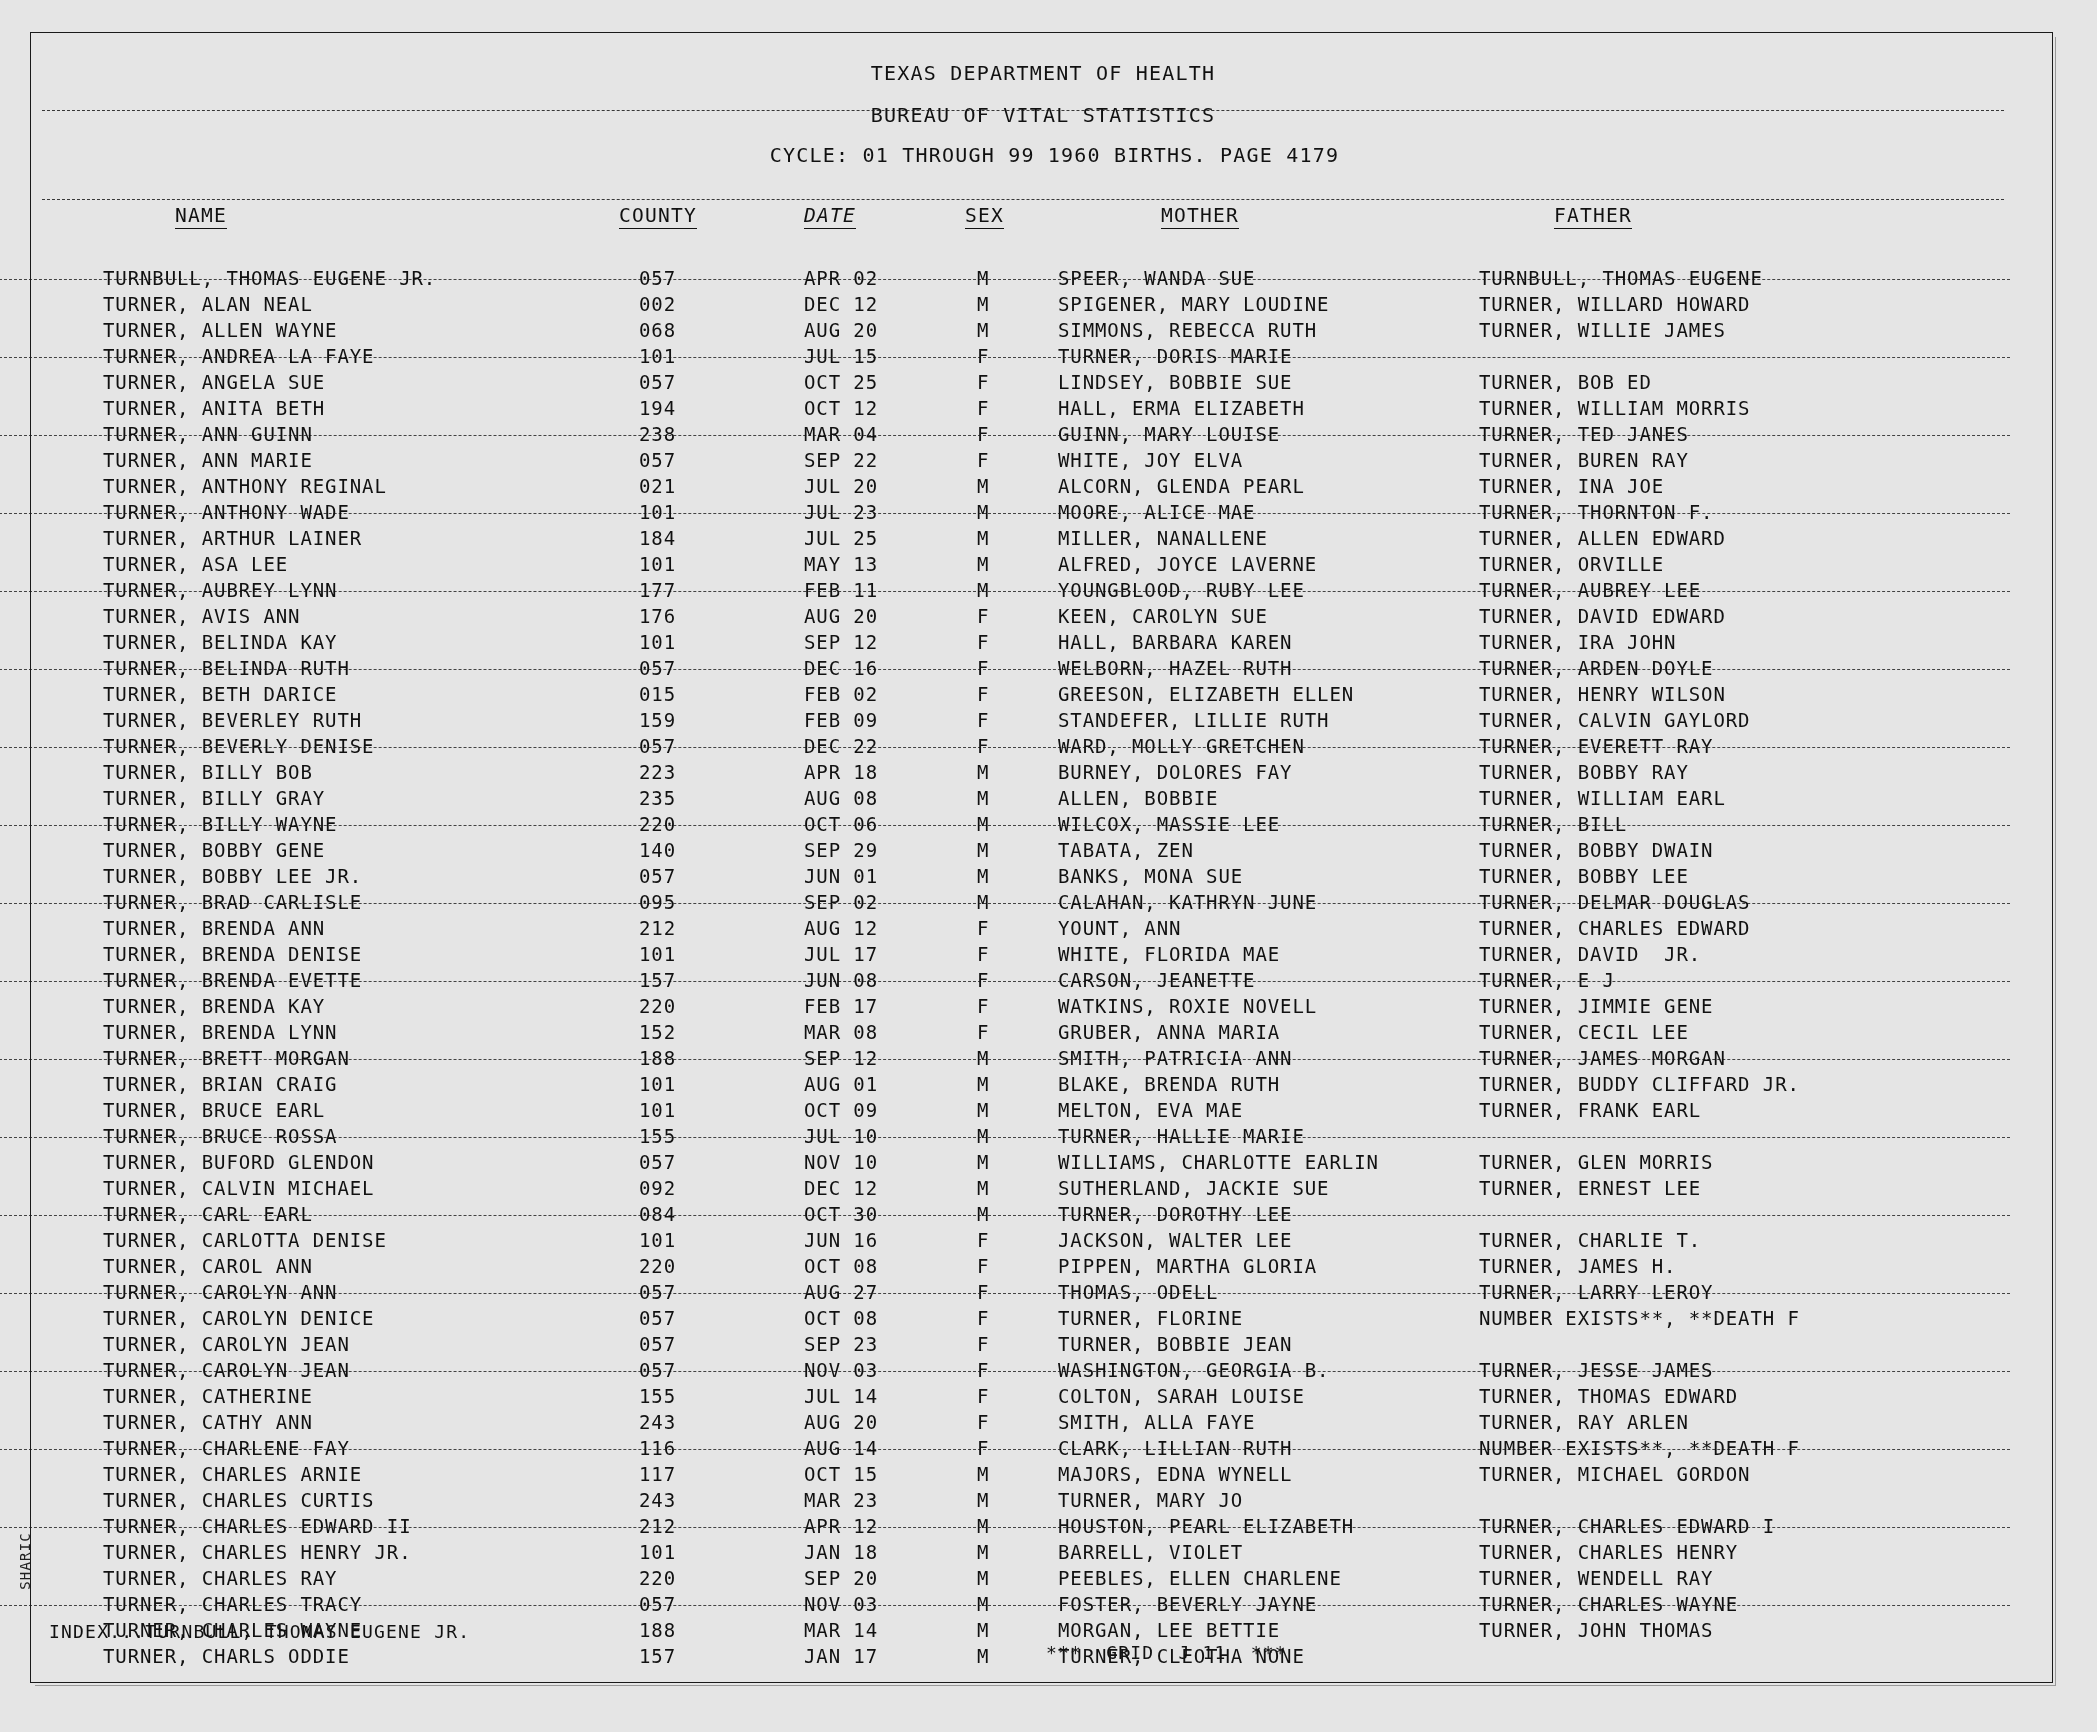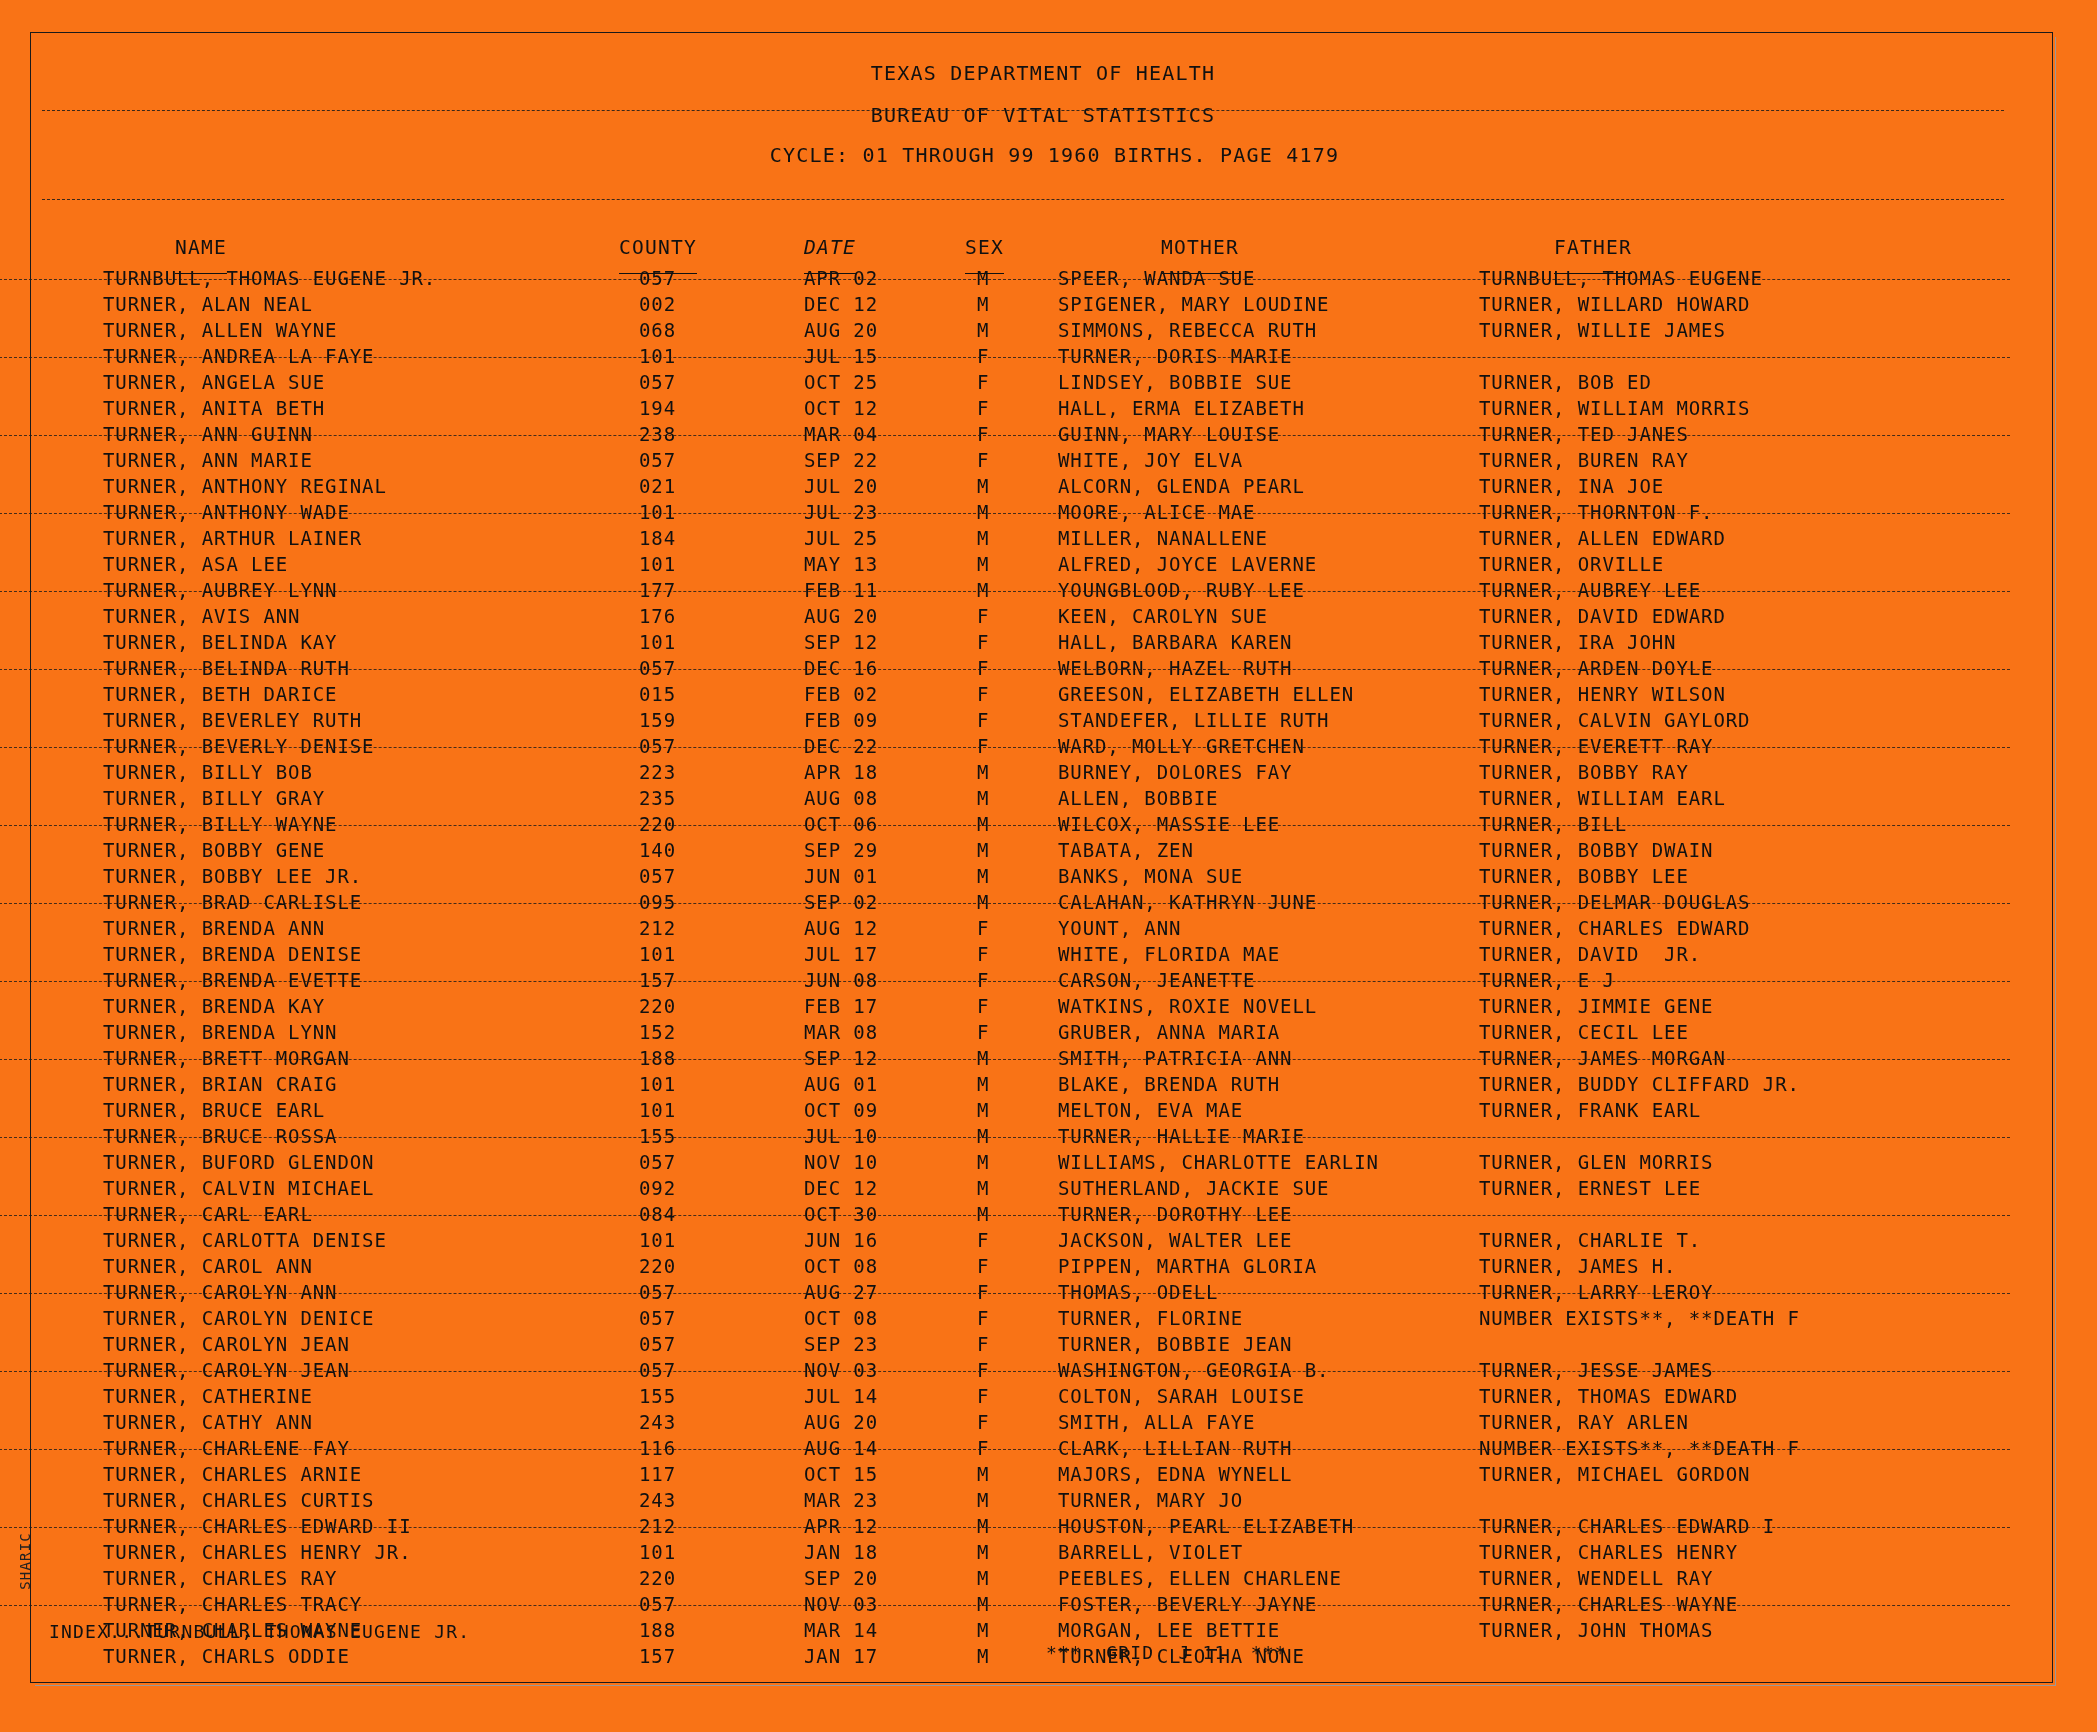--- a/index.html
+++ b/index.html
@@ -8,21 +8,21 @@
     background: #ffffff;
   }
   body {
     font-family: "DejaVu Sans Mono", monospace;
     color: #111111;
   }
   .page {
     position: relative;
     width: 2097px;
     height: 1732px;
-    background: #f97316;
+    background: #e5e5e5;
     overflow: hidden;
   }
   
   .scan-frame {
     position: absolute;
     left: 30px;
     top: 32px;
     width: 2023px;
     height: 1651px;
     border: 1.7px solid #1a1a1a;
@@ -74,23 +74,22 @@
     position: absolute;
     top: 162px;
     left: 0;
     width: 1962px;
     font-size: 19.6px;
     letter-spacing: 1.2px;
   }
   .colhdr span {
     position: absolute;
     border-bottom: 1.7px solid #111;
-    padding-bottom: 14px;
+    padding-bottom: 1px;
     white-space: pre;
-    margin-top: 32px;
   }
   .rows {
     position: absolute;
     top: 225px;
     left: 0;
     width: 1962px;
   }
   .row {
     position: relative;
     height: 26px;

